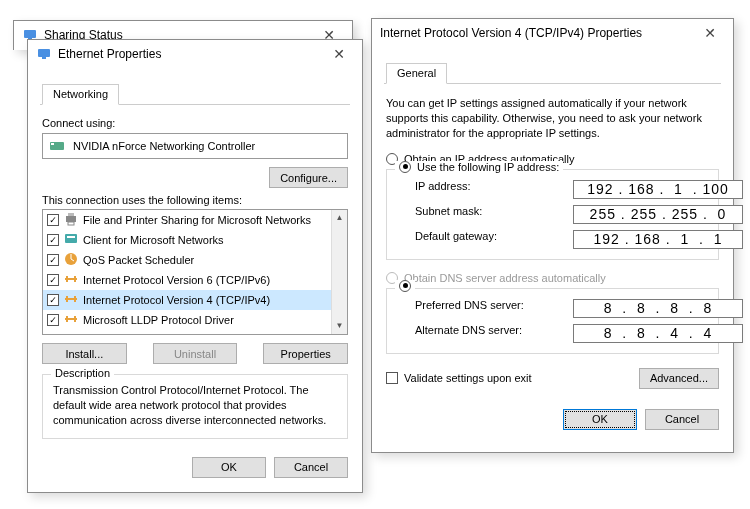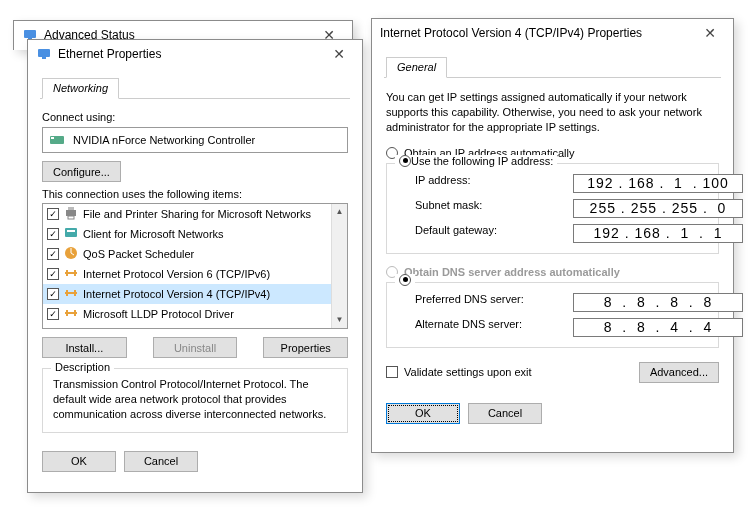--- a/index.html
+++ b/index.html
@@ -34,21 +34,21 @@
     height: 22px;
     display: flex;
     align-items: center;
     justify-content: center;
     font-size: 14px;
     color: #444;
     cursor: pointer;
   }
   .titlebar svg.ico { margin-right: 6px; }
   .body { padding: 0 14px 12px 14px; }
-  .tabstrip { display: flex; border-bottom: 1px solid #ccc; margin: 10px -2px 12px -2px; padding: 0 2px; font-style: italic; }
+  .tabstrip { display: flex; border-bottom: 1px solid #ccc; margin: 16px -2px 12px -2px; padding: 0 2px; }
   .tab {
     padding: 3px 10px 4px 10px;
     background: #fff;
     border: 1px solid #ccc;
     border-bottom: 1px solid #fff;
     margin-bottom: -1px;
     font-size: 11px;
   }
   .row { display: flex; align-items: center; }
   .label { color: #000; }
@@ -69,21 +69,21 @@
     border: 1px solid #adadad;
     font-family: inherit;
     font-size: 11px;
     cursor: pointer;
     display: inline-flex;
     align-items: center;
     justify-content: center;
   }
   .btn:disabled { color: #888; cursor: default; }
   .btn.focus { outline: 1px dotted #000; outline-offset: -3px; border-color:#0078d7;}
-  .right { display: flex; justify-content: flex-start; gap: 8px; }
+  .right { display: flex; justify-content: flex-end; gap: 8px; }
   .listbox {
     border: 1px solid #999;
     background: #fff;
     margin-top: 3px;
     max-height: 126px;
     overflow: hidden;
     position: relative;
   }
   .listbox .sb {
     position: absolute; right:0; top:0; bottom:0; width:16px;
@@ -128,21 +128,21 @@
 </head>
 <body>
 
 <div class="win" style="left:13px; top:20px; width:340px; height:30px; border-bottom:none;">
   <div class="titlebar">
     <span class="row">
       <svg class="ico small-ico" viewBox="0 0 16 16">
           <rect x="2" y="3" width="12" height="8" fill="#4a90e2" rx="1"></rect>
           <rect x="6" y="11" width="4" height="2" fill="#4a90e2"></rect>
         </svg>
-      <span>Advanced Status</span>
+      <span>Sharing Status</span>
     </span>
     <span class="close">✕</span>
   </div>
 </div>
 
 <div class="win" style="left:27px; top:39px; width:336px; height:454px;">
   <div class="titlebar">
     <span class="row">
       <svg class="ico small-ico" viewBox="0 0 16 16">
           <rect x="2" y="3" width="12" height="8" fill="#4a90e2" rx="1"></rect>
@@ -268,35 +268,35 @@
     </div>
 
     <div style="line-height:1.35; margin-bottom:12px;">You can get IP settings assigned automatically if your network supports this capability. Otherwise, you need to ask your network administrator for the appropriate IP settings.</div>
 
     <div class="row" style="gap:6px; margin:4px 0;">
       <span class="radio"></span>
       <span class="label">Obtain an IP address automatically</span>
     </div>
 
     <div class="groupbox" style="padding-top:4px;">
-      <span class="legend row" style="top:-9px;">
+      <span class="legend row" style="gap:6px; top:-9px;">
         <span class="radio on"></span>
         <span class="label">Use the following IP address:</span>
       </span>
       <div class="fields" style="margin-top:6px;">
         <span class="label">IP address:</span>
         <input class="ipin" value="192 . 168 .  1  . 100" style="">
         <span class="label">Subnet mask:</span>
         <input class="ipin" value="255 . 255 . 255 .  0" style="">
         <span class="label">Default gateway:</span>
         <input class="ipin" value="192 . 168 .  1  .  1" style="">
       </div>
     </div>
 
-    <div class="row" style="gap:6px; margin:12px 0 4px 0;font-weight:bold;">
+    <div class="row" style="gap:6px; margin:12px 0 4px 0;">
       <span class="radio disabled"></span>
       <span class="label disabled">Obtain DNS server address automatically</span>
     </div>
 
     <div class="groupbox" style="padding-top:4px;">
       <span class="legend row" style="gap:6px; top:-9px;">
         <span class="radio on"></span>
       </span>
       <div class="fields" style="margin-top:6px;">
         <span class="label">Preferred DNS server:</span>

